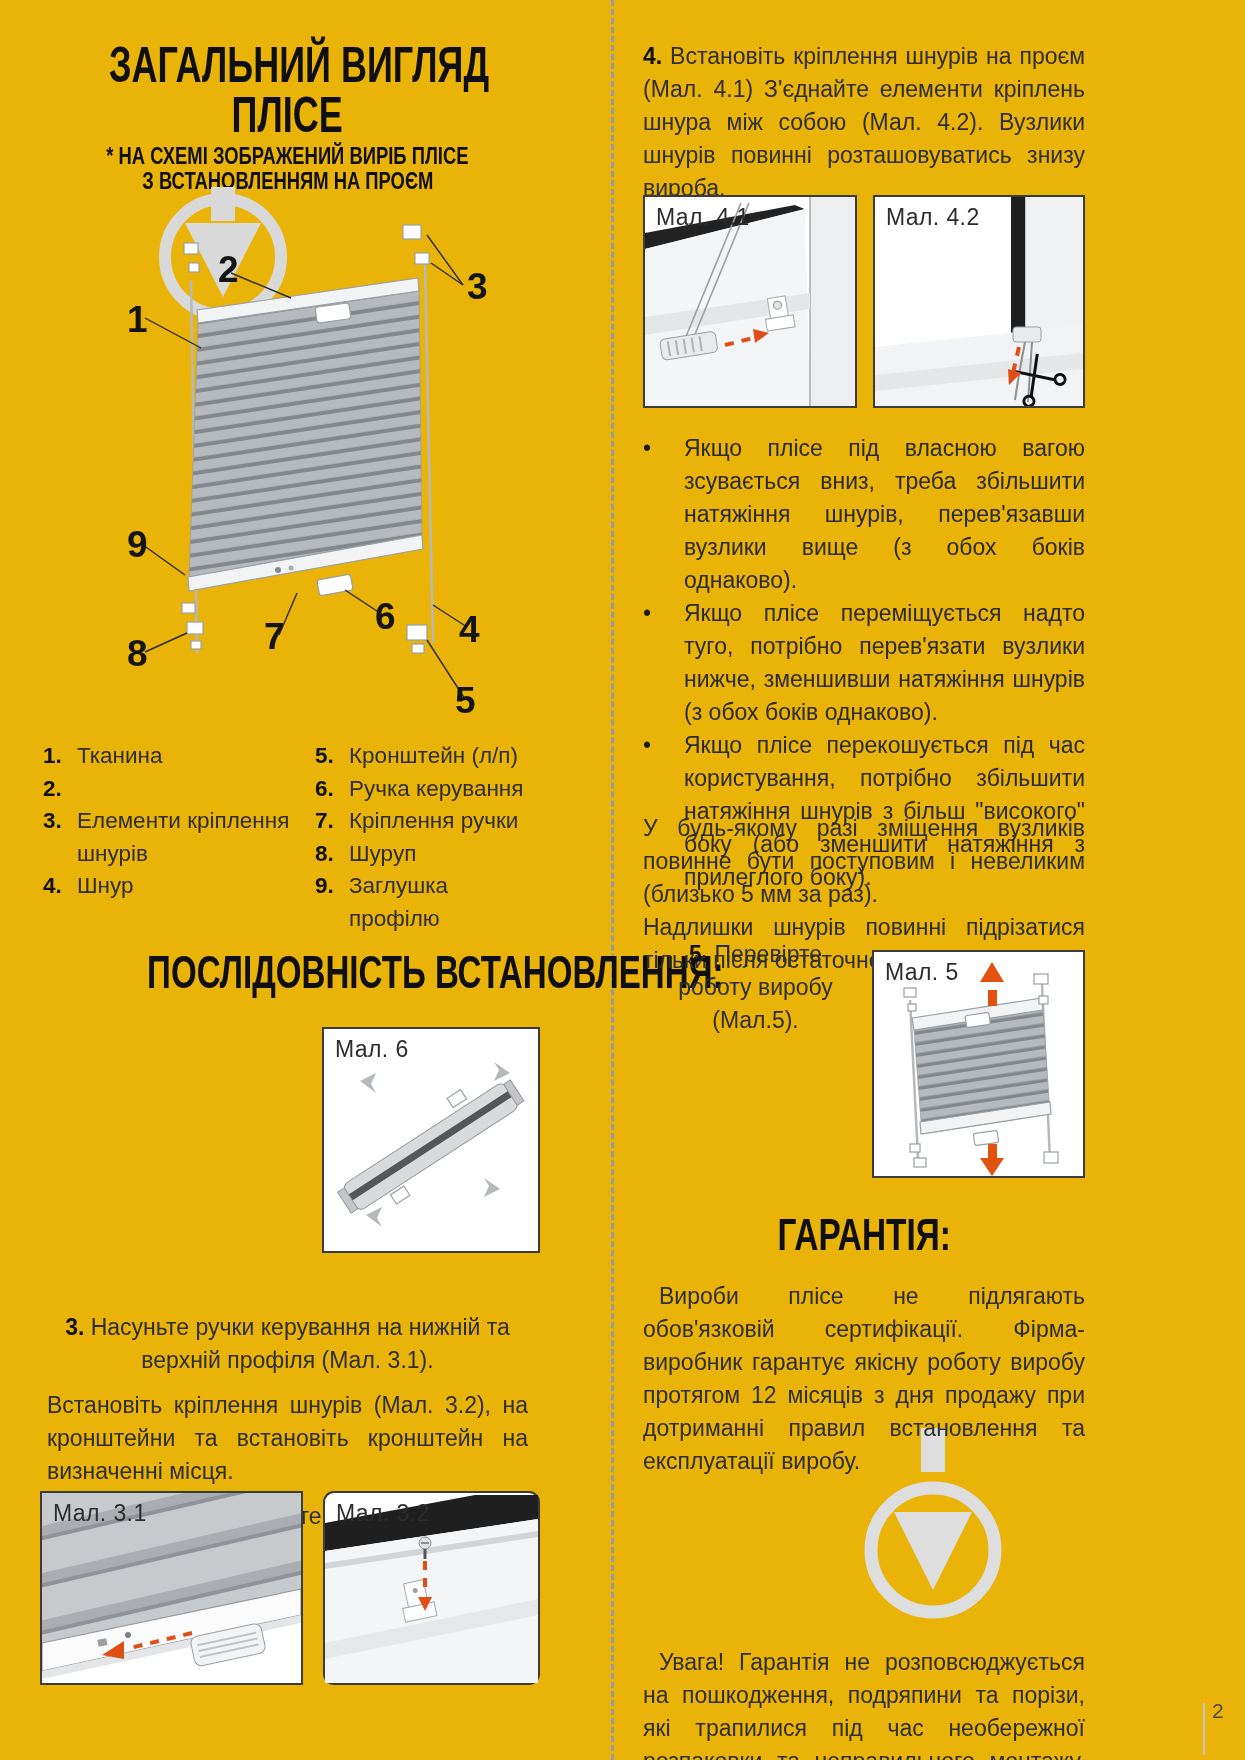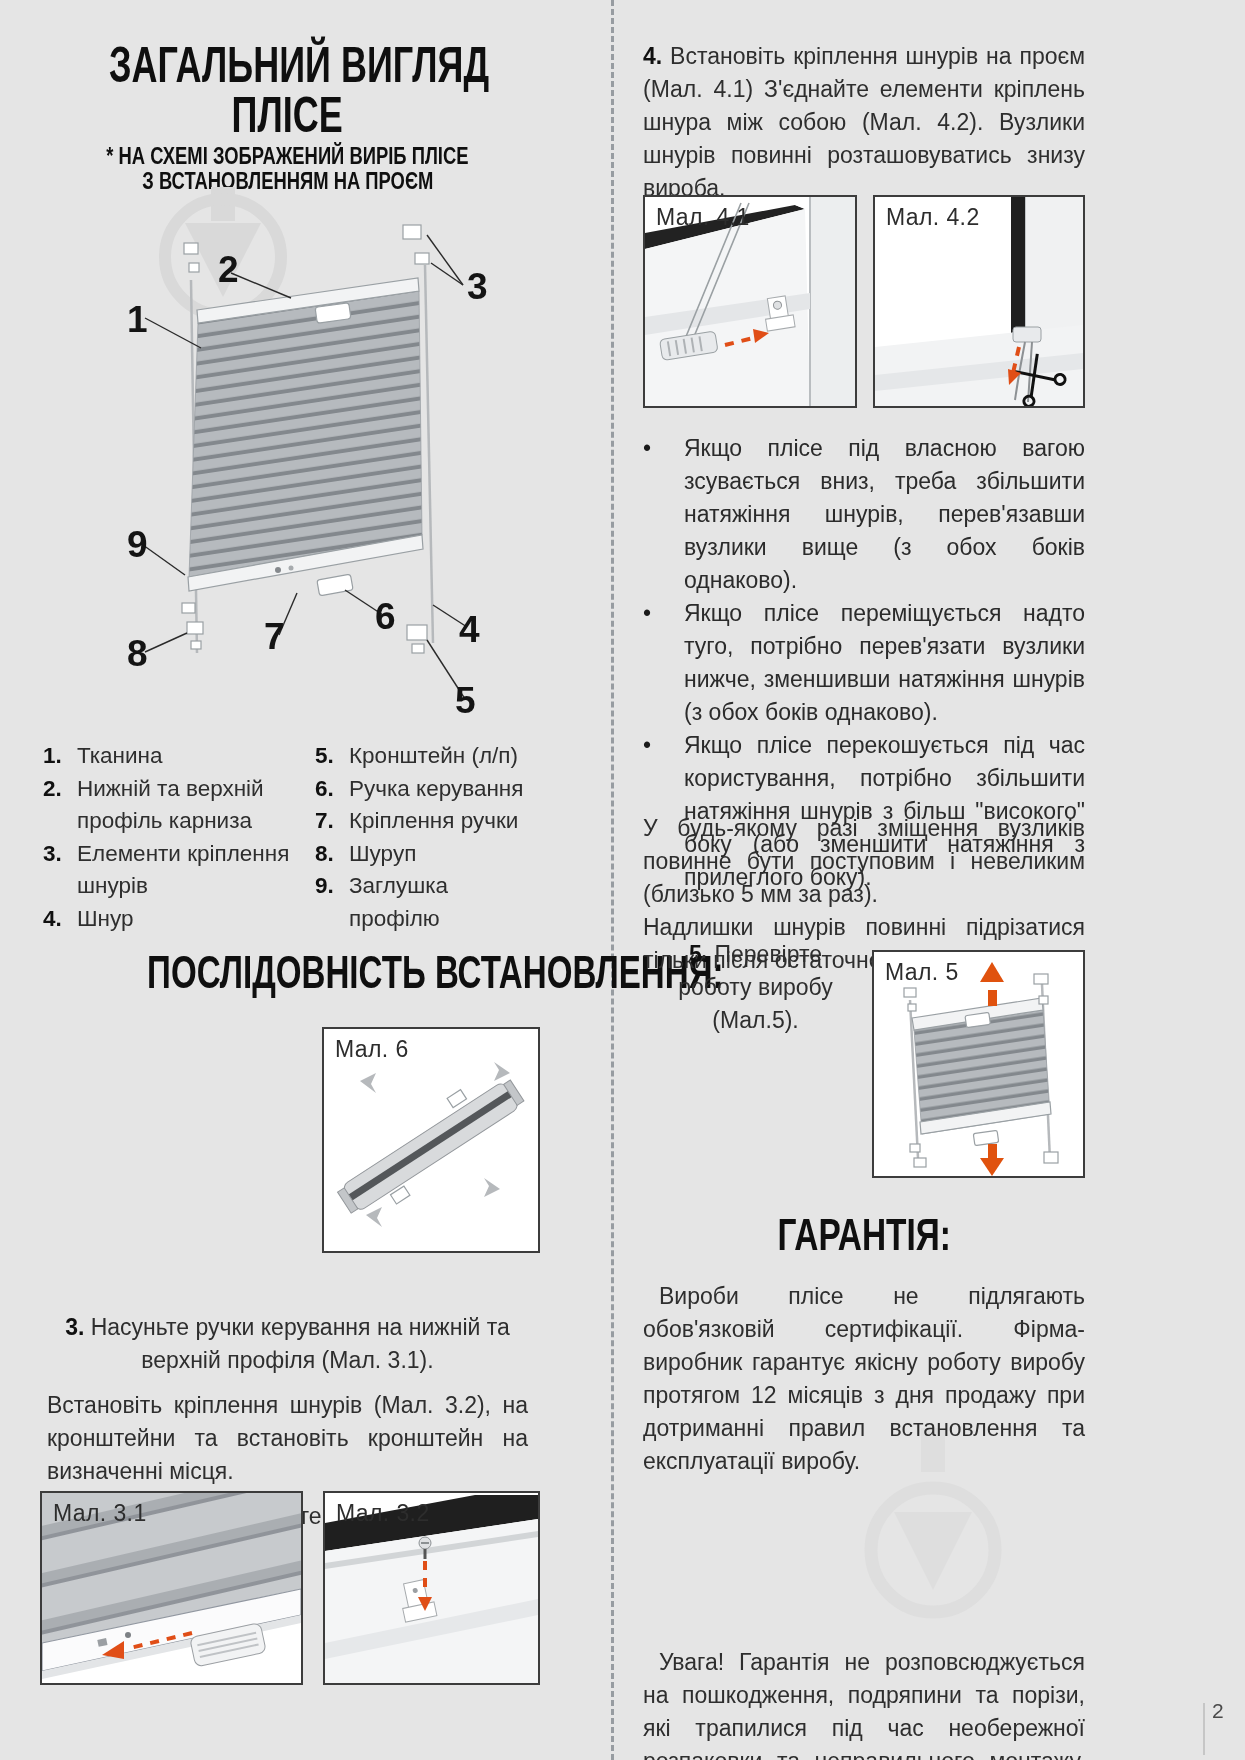--- a/index.html
+++ b/index.html
@@ -1,16 +1,16 @@
 <!DOCTYPE html>
 <html><head>
 <meta charset="utf-8">
 <style>
   html,body{margin:0;padding:0;background:#fff;}
-  .page{position:relative;width:1245px;height:1760px;background:#e5e5e5;overflow:hidden;
+  .page{position:relative;width:1245px;height:1760px;background:#eab308;overflow:hidden;
         font-family:"Liberation Sans",sans-serif;color:#2b2b2b;}
   .abs{position:absolute;}
   .divider{position:absolute;left:611px;top:0;width:0;height:1760px;border-left:3px dashed #979ca1;}
   .col-left{position:absolute;left:35px;top:0;width:505px;height:1760px;}
   .col-right{position:absolute;left:643px;top:0;width:442px;height:1760px;}
   .hd{color:#0f0f0f;font-weight:bold;text-align:center;white-space:nowrap;}
   .cond{display:inline-block;transform:scaleX(.72);transform-origin:center;white-space:nowrap;}
   .title{top:40px;left:0;width:505px;font-size:50px;line-height:50px;}
   .subtitle{top:144px;left:0;width:505px;font-size:23px;line-height:25px;}
   .sectitle{top:946px;left:0;width:505px;font-size:46px;line-height:52px;}
@@ -123,21 +123,20 @@
       <text class="callout" x="92" y="372">9</text>
     </svg>
 
     <div class="abs legend" style="left:8px;top:740px;width:272px;">
       <div class="li">
           <span class="n">1.</span>
           <span class="t">Тканина</span>
         </div>
       <div class="li">
           <span class="n">2.</span>
-          <span class="t">Нижній та верхній профіль карниза</span>
         </div>
       <div class="li">
           <span class="n">3.</span>
           <span class="t">Елементи кріплення шнурів</span>
         </div>
       <div class="li">
           <span class="n">4.</span>
           <span class="t">Шнур</span>
         </div>
     </div>
@@ -214,21 +213,21 @@
           <rect x="150" y="137" width="72" height="30" rx="7" fill="#f2f3f4" stroke="#9b9fa3"></rect>
           <line x1="156" y1="146" x2="216" y2="146" stroke="#c0c3c6" stroke-width="2"></line>
           <line x1="156" y1="152" x2="216" y2="152" stroke="#c0c3c6" stroke-width="2"></line>
           <line x1="156" y1="158" x2="216" y2="158" stroke="#c0c3c6" stroke-width="2"></line>
         </g>
         <line class="red" x1="150" y1="140" x2="84" y2="156"></line>
         <polygon class="redf" points="60,162 82,148 82,166"></polygon>
       </svg>
     </figure>
 
-    <figure class="figbox" style="left:288px;top:1491px;width:217px;height:194px;margin:0;">
+    <figure class="figbox" style="left:288px;top:1491px;width:217px;height:194px;margin:0;border-radius:11px;">
       <span class="figlabel">Мал. 3.2</span>
       <svg width="213" height="190" viewBox="0 0 213 190">
         <polygon points="0,30 150,2 213,2 213,26 0,58" fill="#1f1f1f"></polygon>
         <polygon points="0,58 213,26 213,190 0,190" fill="#f4f5f6"></polygon>
         <polygon points="0,70 213,38 213,44 0,76" fill="#d2d5d7"></polygon>
         <polygon points="0,150 213,106 213,122 0,166" fill="#e6e8ea"></polygon>
         <g transform="rotate(-12 95 120)">
           <rect x="85" y="88" width="20" height="28" fill="#fff" stroke="#a6aaad"></rect>
           <rect x="79" y="112" width="32" height="14" fill="#fff" stroke="#a6aaad"></rect>
           <circle cx="95" cy="97" r="2.5" fill="#9b9fa3"></circle>

